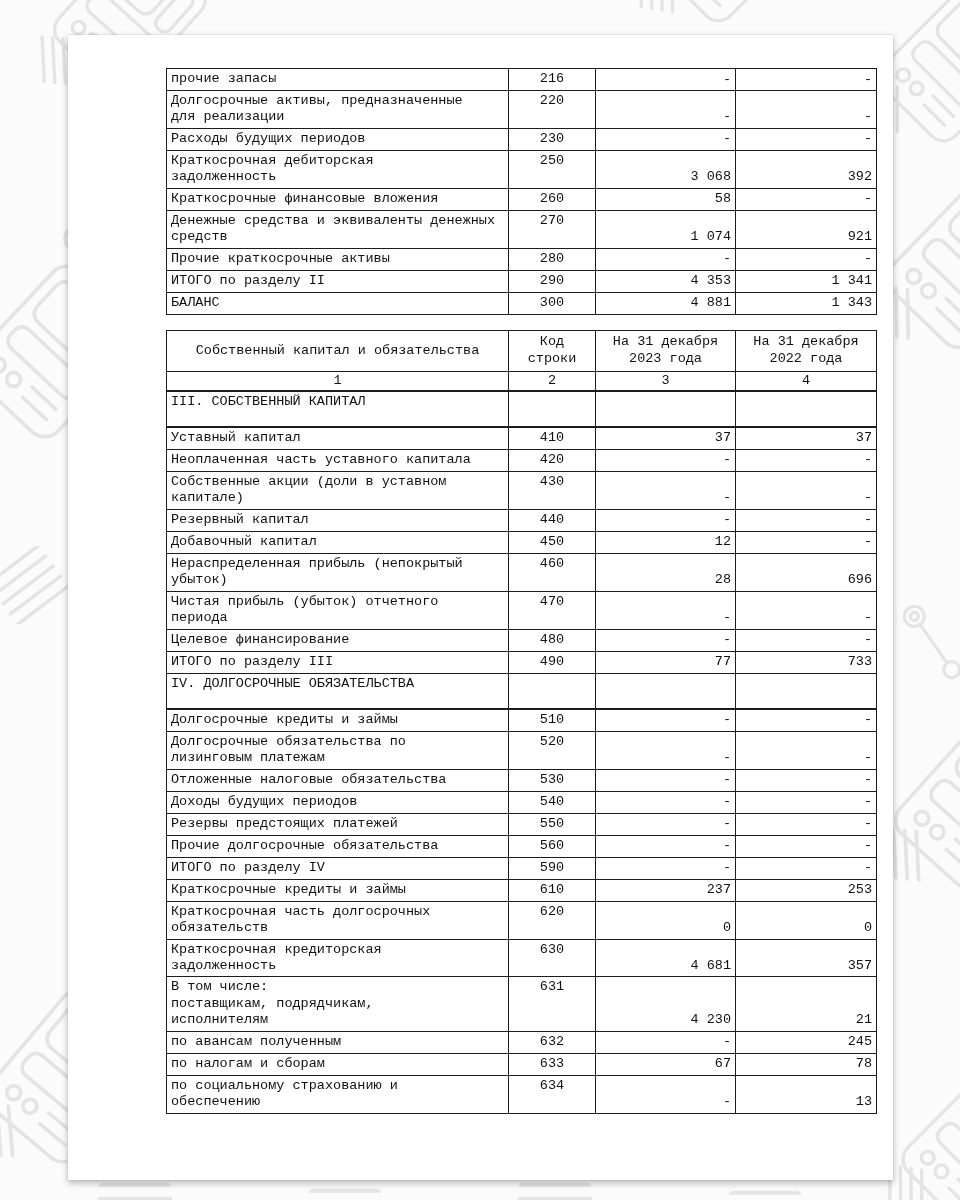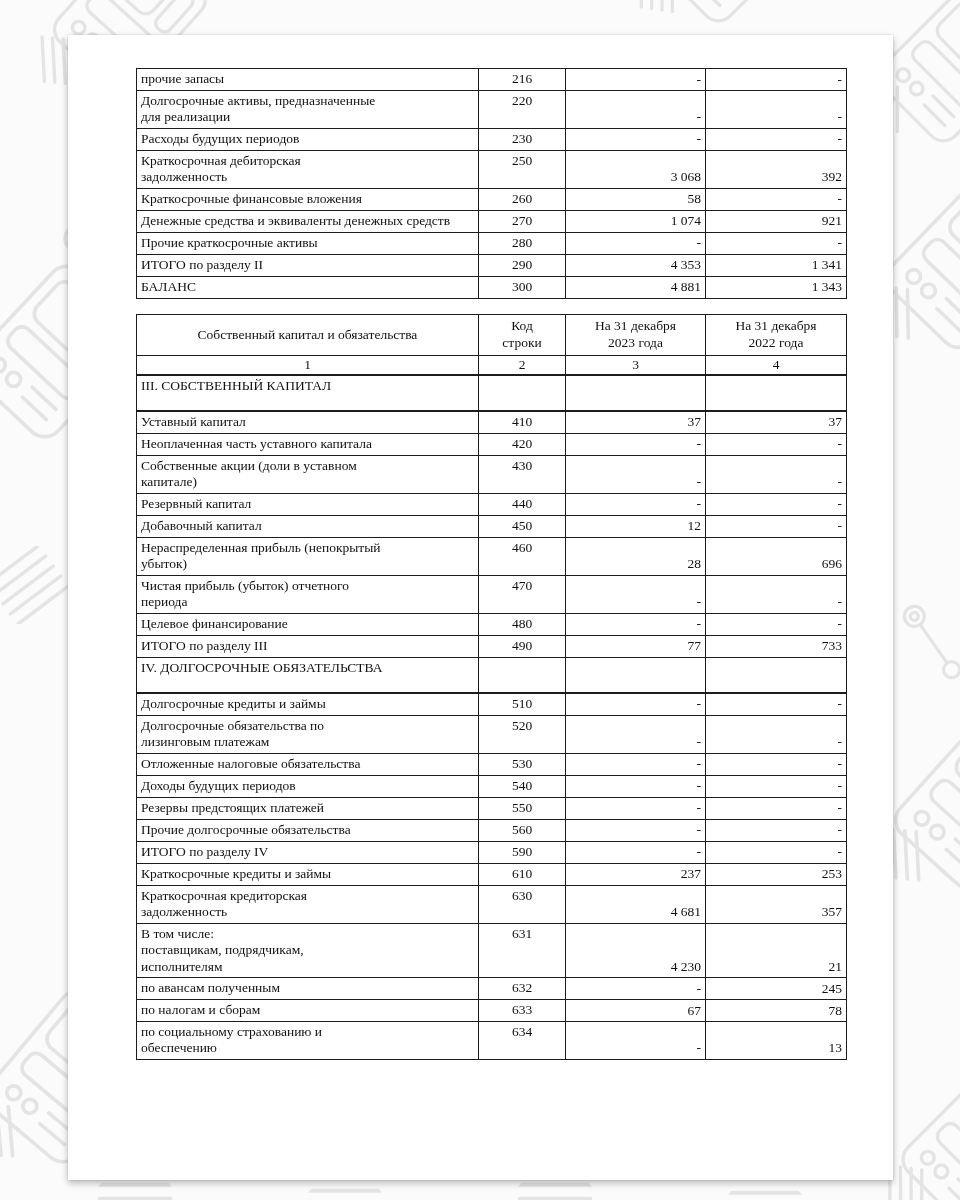--- a/index.html
+++ b/index.html
@@ -37,21 +37,22 @@
     width:825px;height:1145px;
     background:var(--page-bg);
     box-shadow:0 3px 7px rgba(0,0,0,0.28), 0 0 1px rgba(0,0,0,0.25);
     z-index:1;
   }
 
   table.fin{
     border-collapse:collapse;
     table-layout:fixed;
     width:710px;
-    margin-left:68px;
+    margin-left:98px;
+    font-family:Liberation Mono, monospace;
   }
   table.assets{margin-top:33px;}
   table.equity{margin-top:15px;}
   .fin td,.fin th{
     border:1px solid var(--border-col);
     font-size:13.5px;
     line-height:1.22;
     font-weight:normal;
     padding:2px 4px;
     overflow:hidden;
@@ -359,20 +360,27 @@
             <td class="c-val">-</td>
             <td class="c-val">-</td>
           </tr>
           <tr class="data">
             <td class="c-label">Краткосрочные кредиты и займы</td>
             <td class="c-code">610</td>
             <td class="c-val">237</td>
             <td class="c-val">253</td>
           </tr>
           <tr class="data">
+            <td class="c-label">Краткосрочная часть долгосрочных
+обязательств</td>
+            <td class="c-code">620</td>
+            <td class="c-val">0</td>
+            <td class="c-val">0</td>
+          </tr>
+          <tr class="data">
             <td class="c-label">Краткосрочная кредиторская
 задолженность</td>
             <td class="c-code">630</td>
             <td class="c-val">4 681</td>
             <td class="c-val">357</td>
           </tr>
           <tr class="data">
             <td class="c-label">В том числе:
 поставщикам, подрядчикам,
 исполнителям</td>

